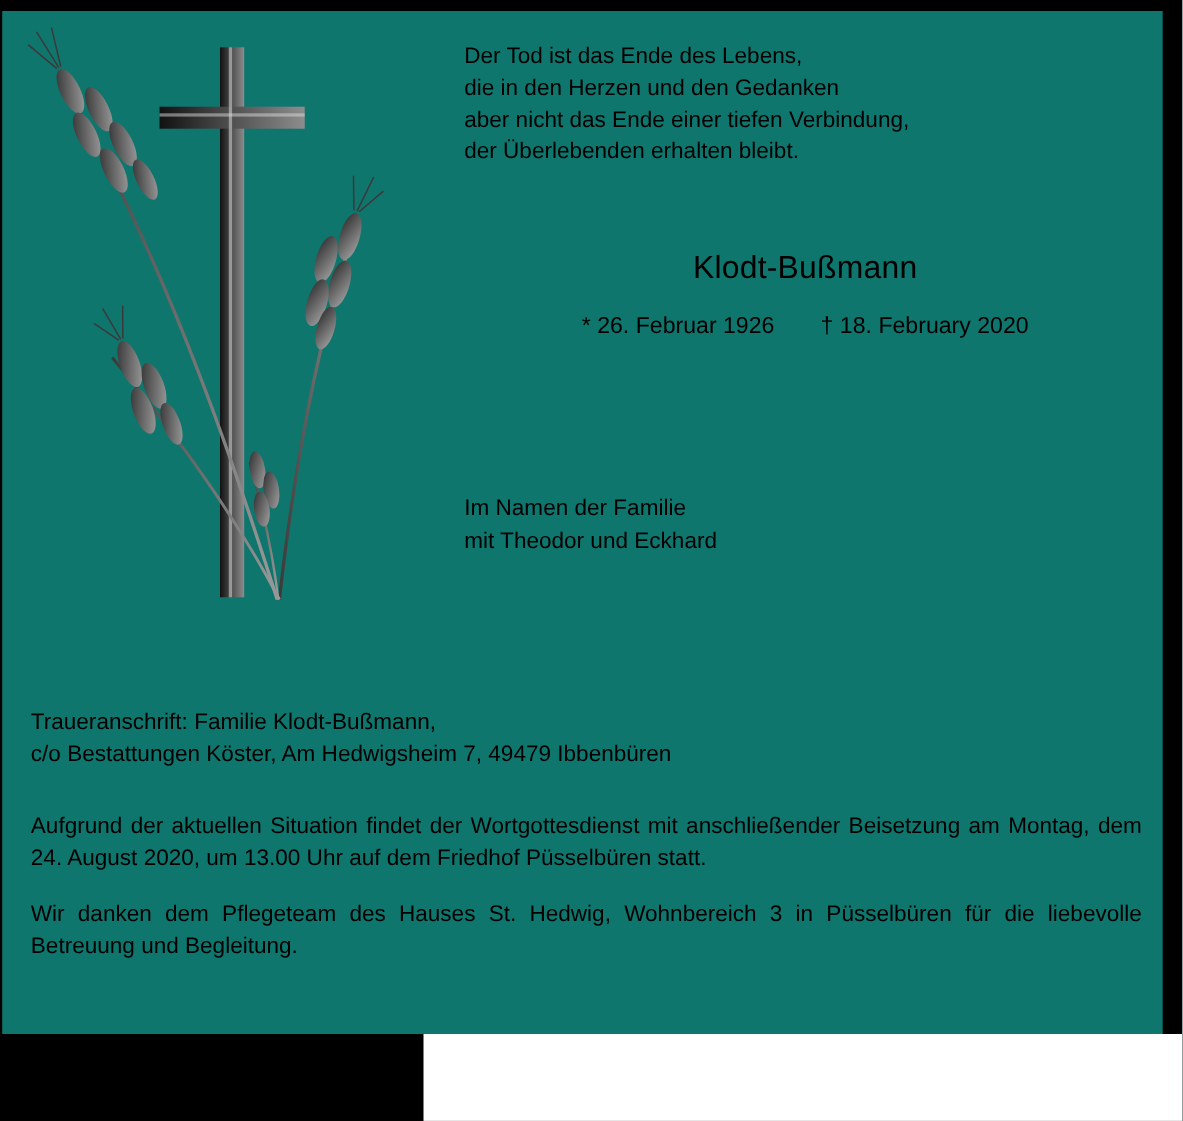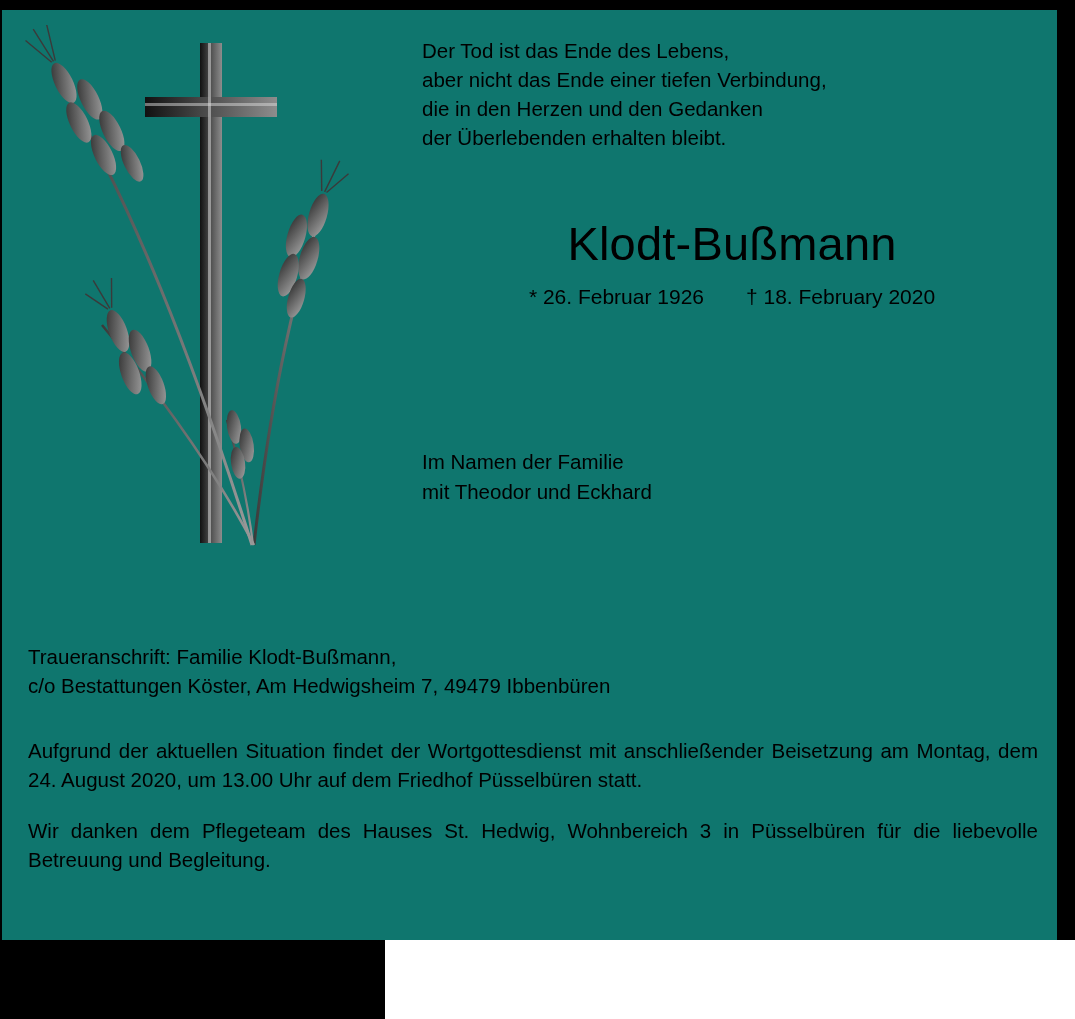--- a/index.html
+++ b/index.html
@@ -79,21 +79,21 @@
     top: 205px;
     width: 620px;
     text-align: center;
   }
   .first-name {
     font-size: 45px;
     line-height: 58px;
     letter-spacing: 0.2px;
   }
   .last-name {
-    font-size: 47px;
+    font-size: 29px;
     line-height: 58px;
     letter-spacing: 0.2px;
   }
   .dates {
     margin-top: 10px;
     font-size: 21px;
     line-height: 28px;
   }
   .dates .birth { margin-right: 42px; }
 
@@ -196,22 +196,22 @@
         <g transform="translate(212,402) rotate(-8)">
           <ellipse cx="0" cy="0" rx="7" ry="17" fill="url(#gEar)"></ellipse>
           <ellipse cx="10" cy="20" rx="7" ry="17" fill="url(#gEar)"></ellipse>
           <ellipse cx="-1" cy="36" rx="7" ry="16" fill="url(#gEar)"></ellipse>
         </g>
       </svg>
     </div>
 
     <div class="verse">
       <div>Der Tod ist das Ende des Lebens,</div>
+      <div>die in den Herzen und den Gedanken</div>
       <div>aber nicht das Ende einer tiefen Verbindung,</div>
-      <div>die in den Herzen und den Gedanken</div>
       <div>der Überlebenden erhalten bleibt.</div>
     </div>
 
     <div class="name-block">
       <div class="last-name">Klodt-Bußmann</div>
       <div class="dates">
         <span class="birth">* 26. Februar 1926</span><span class="death">† 18. February 2020</span>
       </div>
     </div>
 

